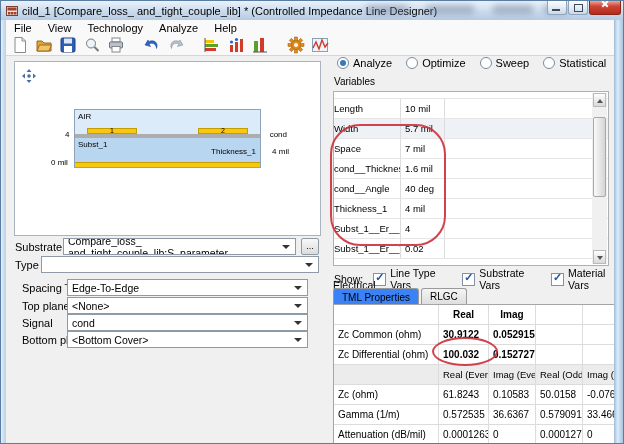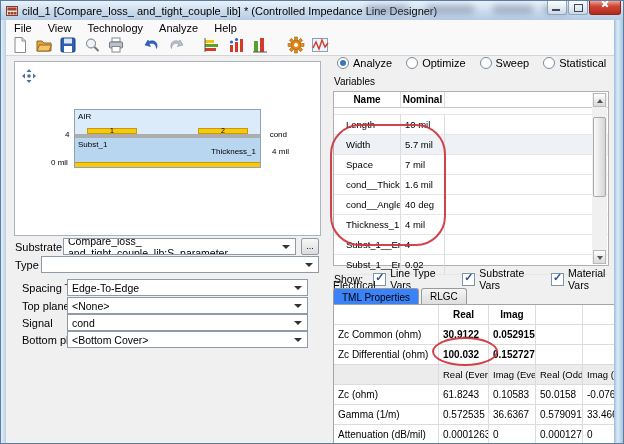--- a/index.html
+++ b/index.html
@@ -58,21 +58,21 @@
   .radio.sel::after{content:"";position:absolute;left:2px;top:2px;width:6px;height:6px;
     border-radius:50%;background:#3a77bd;}
   .radio-item{display:flex;align-items:center;margin-right:14px;}
   .btn{background:linear-gradient(#f9f9f9,#dddddd);border:1px solid #8e9aa6;border-radius:3px;
     font-size:10.5px;text-align:center;}
   .vars-table{position:absolute;left:332px;top:90px;width:276px;height:175px;background:#fff;
     border:1px solid #b0b0b0;box-sizing:border-box;font-size:9.5px;}
   .vt-header{display:flex;height:15px;border-bottom:1px solid #c8c8c8;font-weight:bold;font-size:10px;}
   .vt-row{display:flex;height:19px;border-bottom:1px solid #e6e6e6;align-items:center;}
   .vt-partial{height:6px;border-bottom:1px solid #e6e6e6;}
-  .vt-c1{width:67px;padding-left:12px;border-right:1px solid #dcdcdc;box-sizing:border-box;
+  .vt-c1{width:67px;padding-left:0;border-right:1px solid #dcdcdc;box-sizing:border-box;
     overflow:hidden;white-space:nowrap;height:100%;display:flex;align-items:center;}
   .vt-c2{width:44px;padding-left:4px;border-right:1px solid #dcdcdc;box-sizing:border-box;
     overflow:hidden;white-space:nowrap;height:100%;display:flex;align-items:center;}
   .vt-header .vt-c1,.vt-header .vt-c2{justify-content:center;padding-left:0;}
   .vt-row.hl{background:#eef2f7;}
   .scrollbar{position:absolute;right:1px;top:1px;bottom:1px;width:15px;background:#f0f0f0;}
   .sb-btn{position:absolute;left:1px;width:13px;height:14px;background:linear-gradient(#fefefe,#d9d9d9);
     border:1px solid #b9b9b9;box-sizing:border-box;}
   .sb-btn::after{content:"";position:absolute;left:3px;width:0;height:0;
     border-left:3px solid transparent;border-right:3px solid transparent;}
@@ -317,24 +317,20 @@
       </span>
     <span class="radio-item">
         <span class="radio"></span>
         <span>Statistical</span>
       </span>
   </div>
 
   <span class="form-label" style="left:333px;top:75px;font-size:10px;">Variables</span>
 
   <div class="vars-table">
-    <div class="vt-header">
-      <div class="vt-c1">Name</div>
-      <div class="vt-c2">Nominal</div>
-    </div>
     <div class="vt-partial"></div>
     <div class="vt-row">
       <div class="vt-c1">Length</div>
       <div class="vt-c2">10 mil</div>
     </div>
     <div class="vt-row hl">
       <div class="vt-c1">Width</div>
       <div class="vt-c2">5.7 mil</div>
     </div>
     <div class="vt-row">

